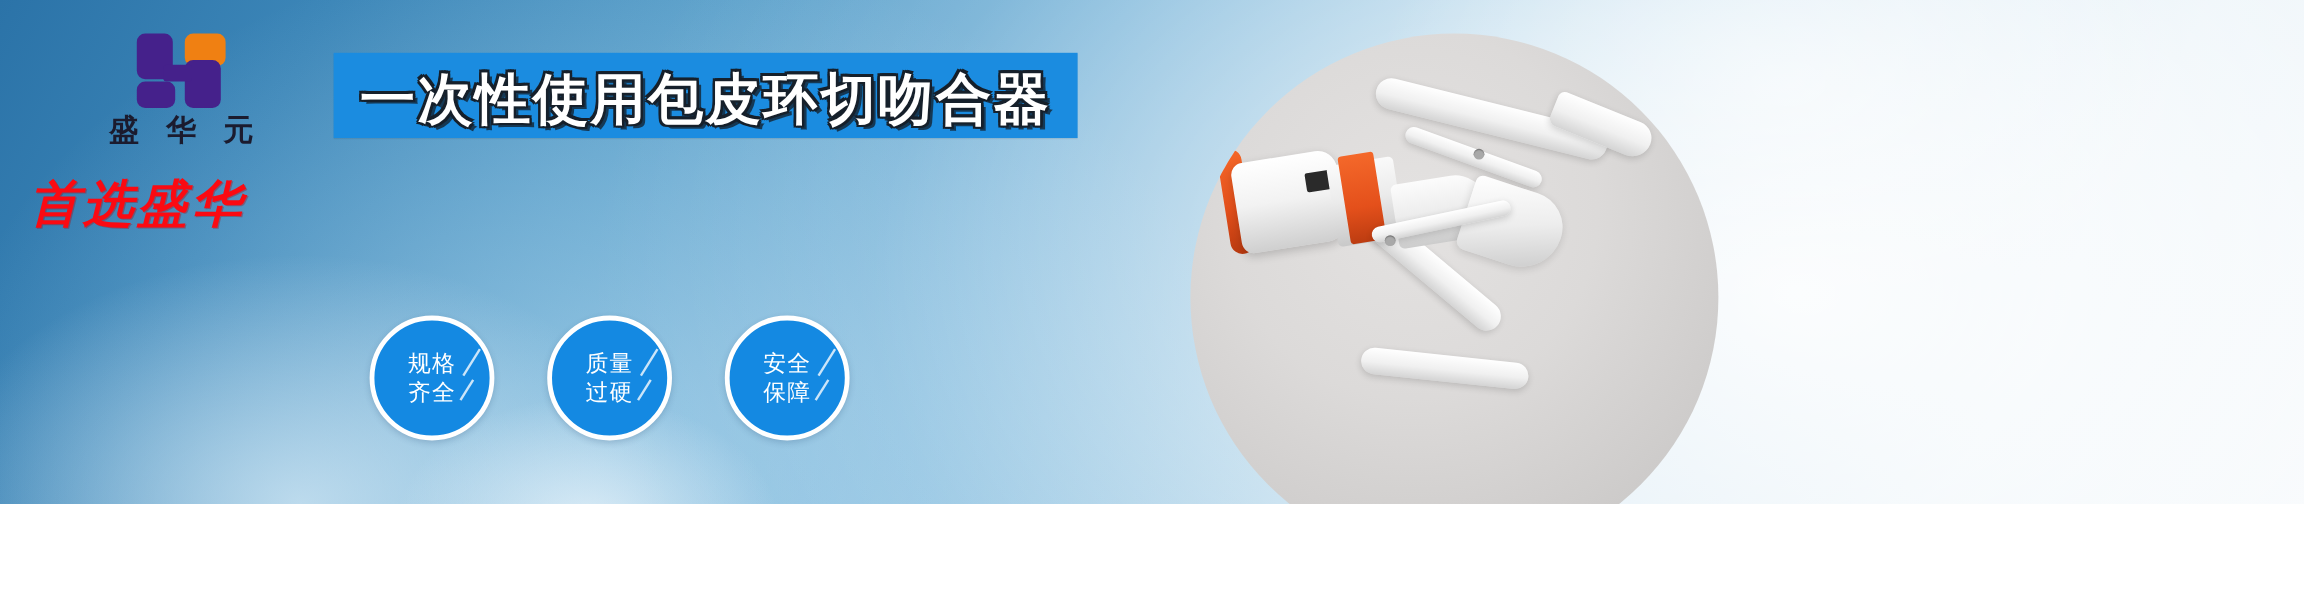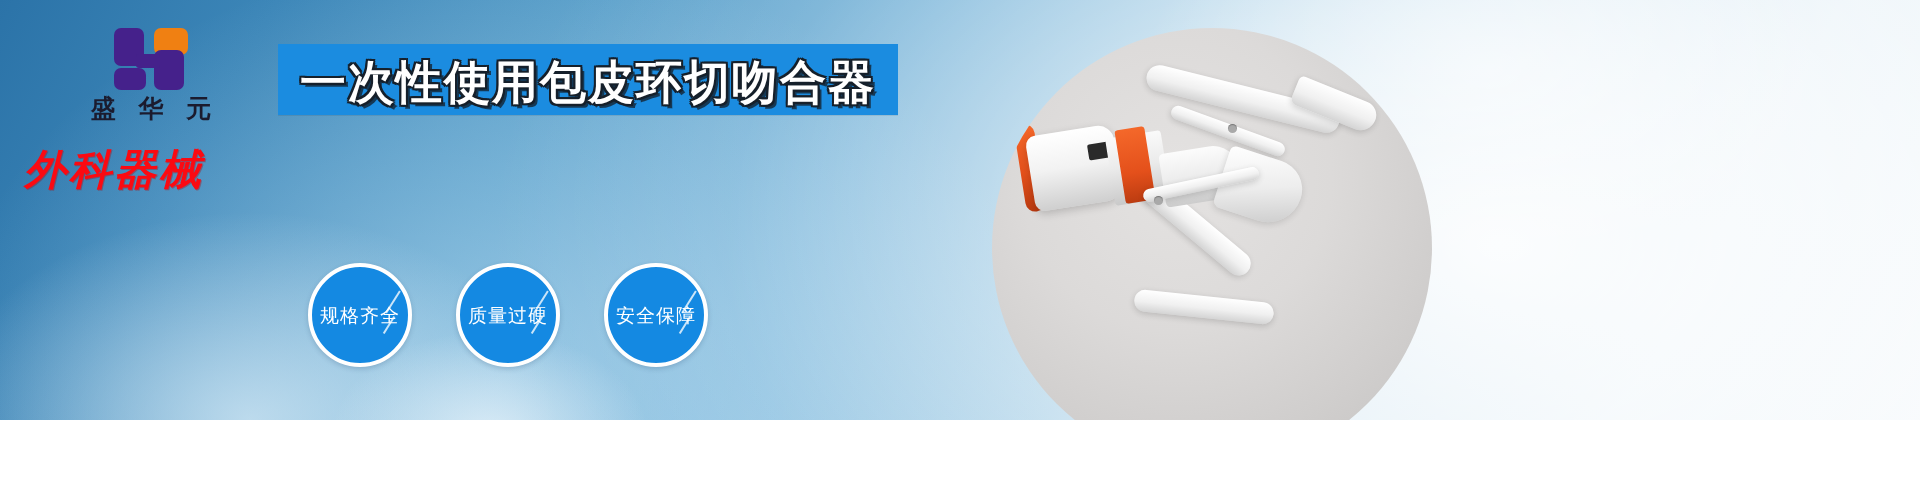--- a/index.html
+++ b/index.html
@@ -169,21 +169,21 @@
   }
   .badge {
     position: relative;
     width: 96px;
     height: 96px;
     border-radius: 50%;
     background: #1489e2;
     border: 4px solid #ffffff;
     box-shadow: 0 2px 5px rgba(30,70,110,0.22);
     display: flex;
-    flex-direction: row;
+    flex-direction: column;
     align-items: center;
     justify-content: center;
     overflow: hidden;
   }
   .badge .slash {
     position: absolute;
     right: 14px;
     top: 22px;
     width: 2px;
     height: 26px;
@@ -340,21 +340,21 @@
       <div class="logo-sq a"></div>
       <div class="logo-sq b"></div>
       <div class="logo-sq c"></div>
       <div class="logo-sq d"></div>
       <div class="logo-sq e"></div>
     </div>
     <div id="logo-name">盛 华 元</div>
   </div>
 
   <div id="calligraphy">
-    <span class="line1">外科器械</span>
+    <span class="line1">首选盛华</span>
   </div>
 
   <div id="title-bar">
     <div id="title-text">一次性使用包皮环切吻合器</div>
   </div>
 
 
   <div id="badges">
     <div class="badge">
       <span class="slash"></span>

